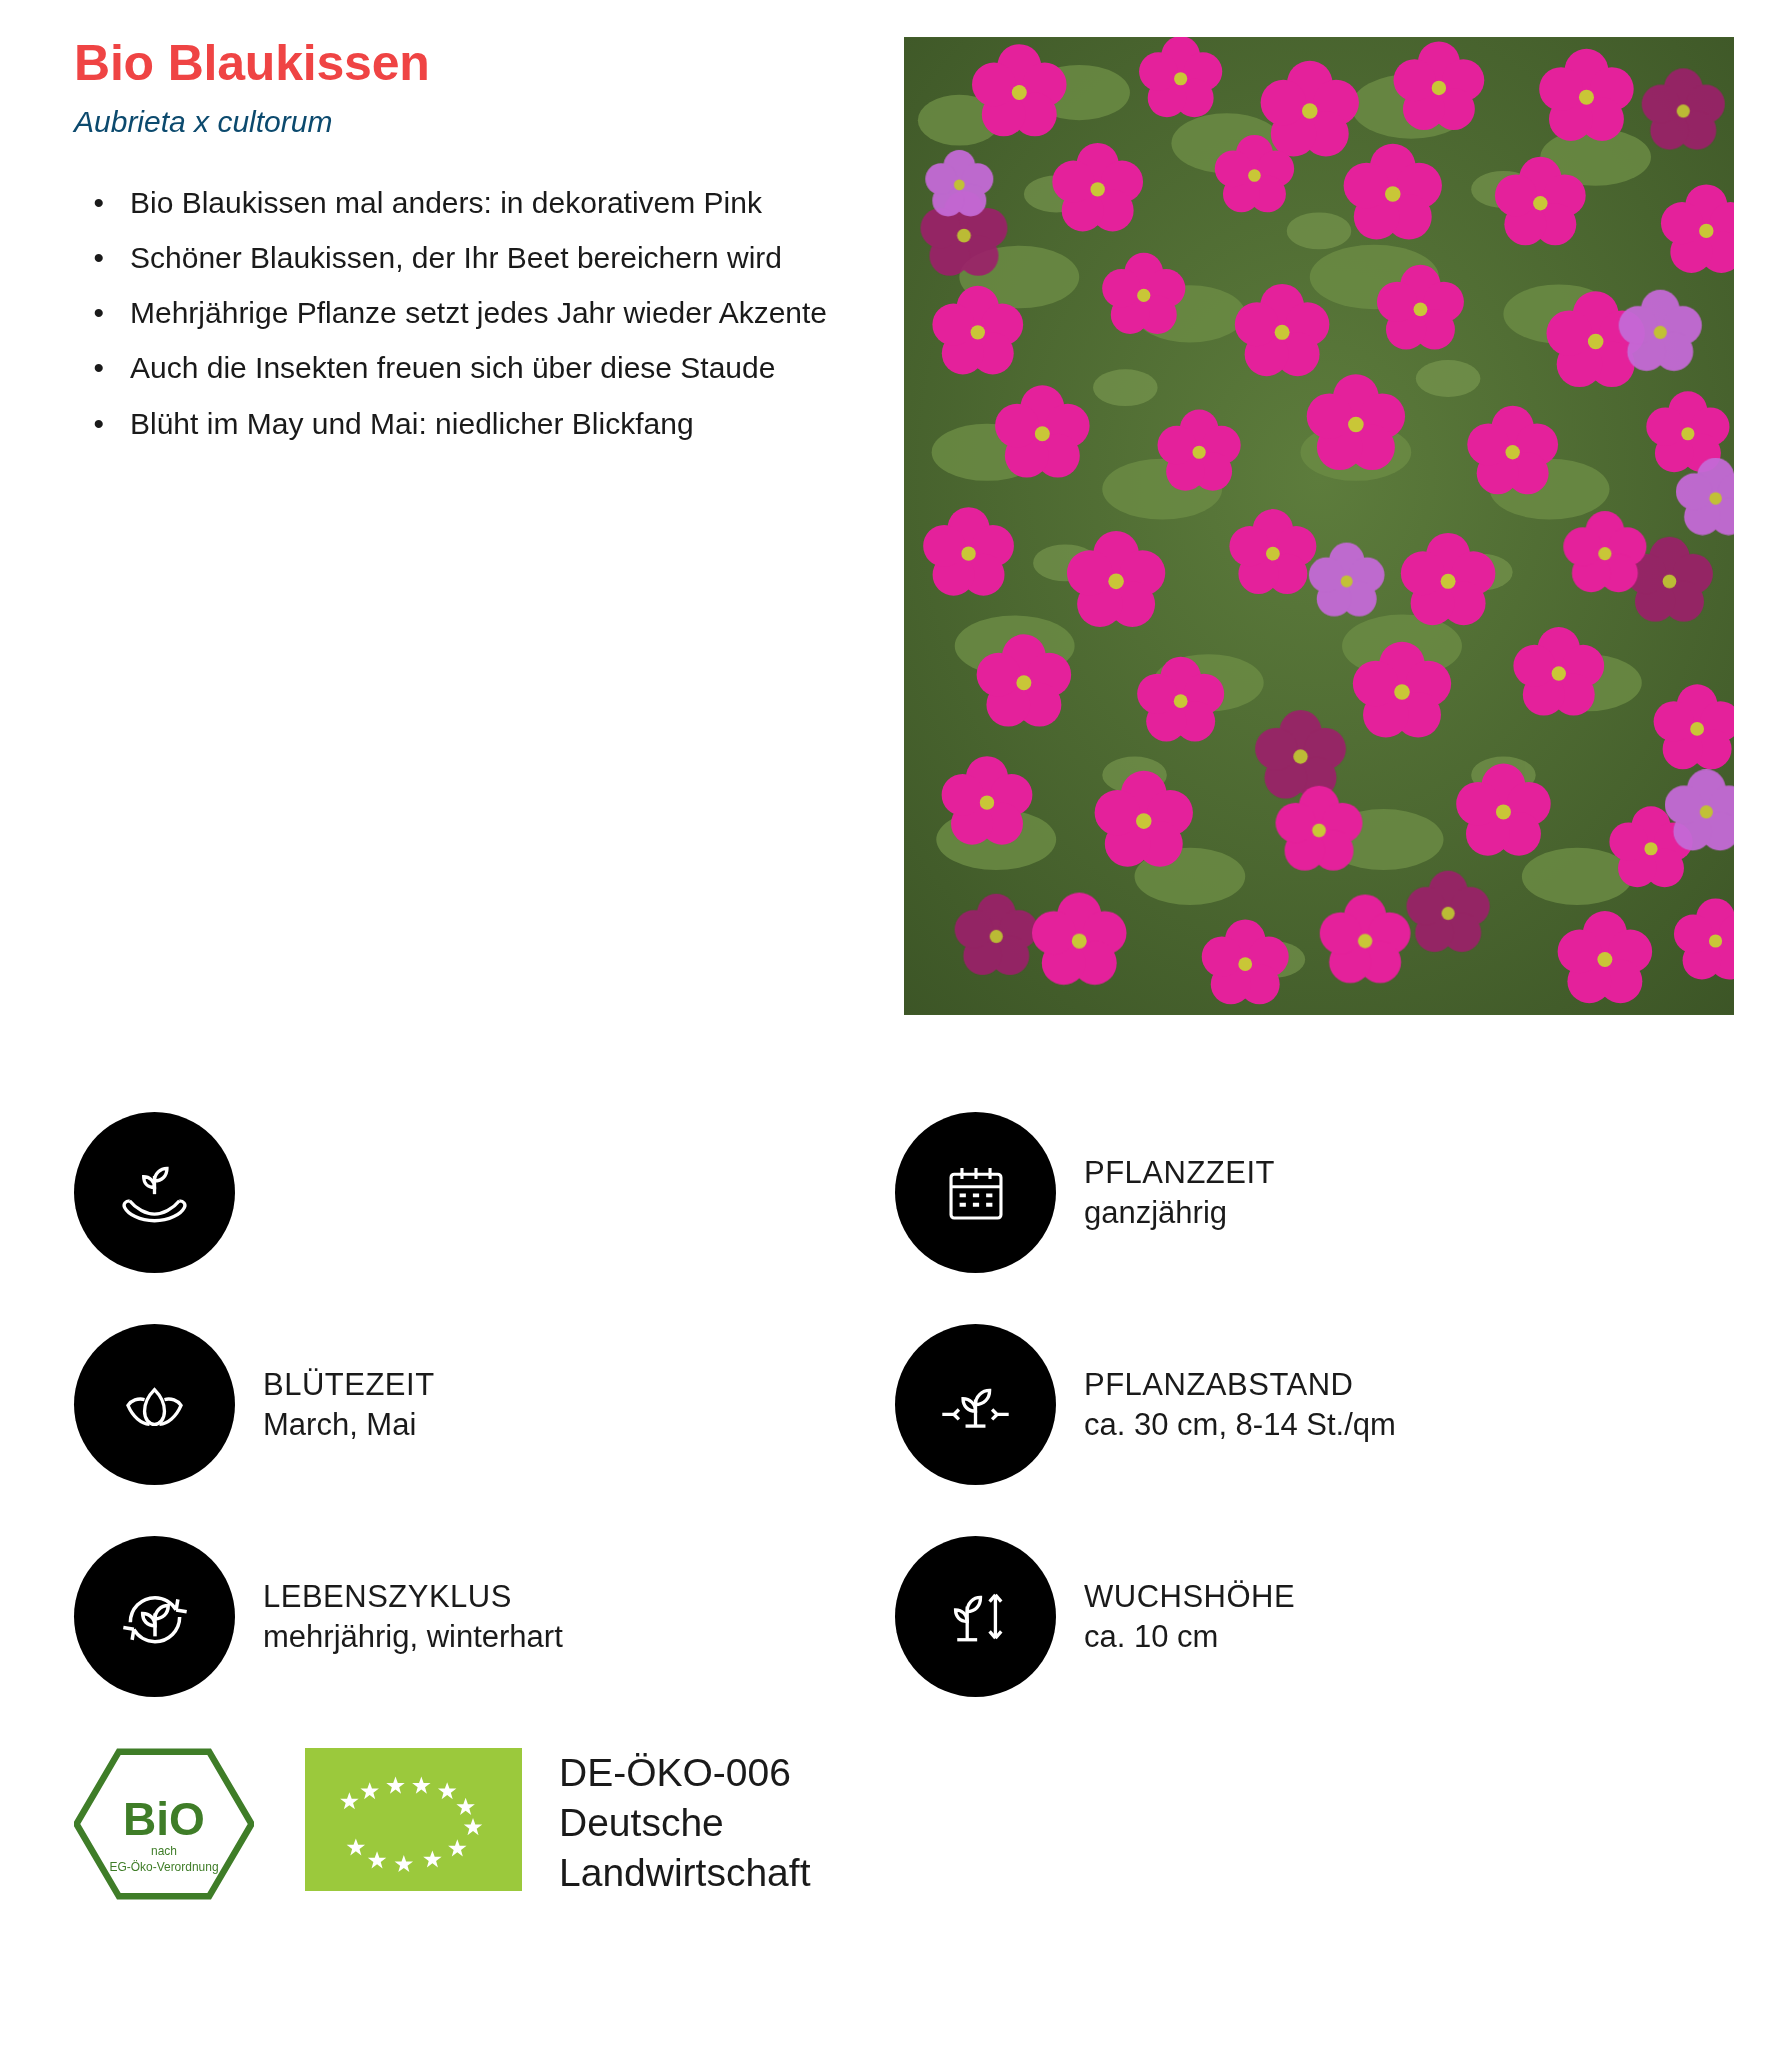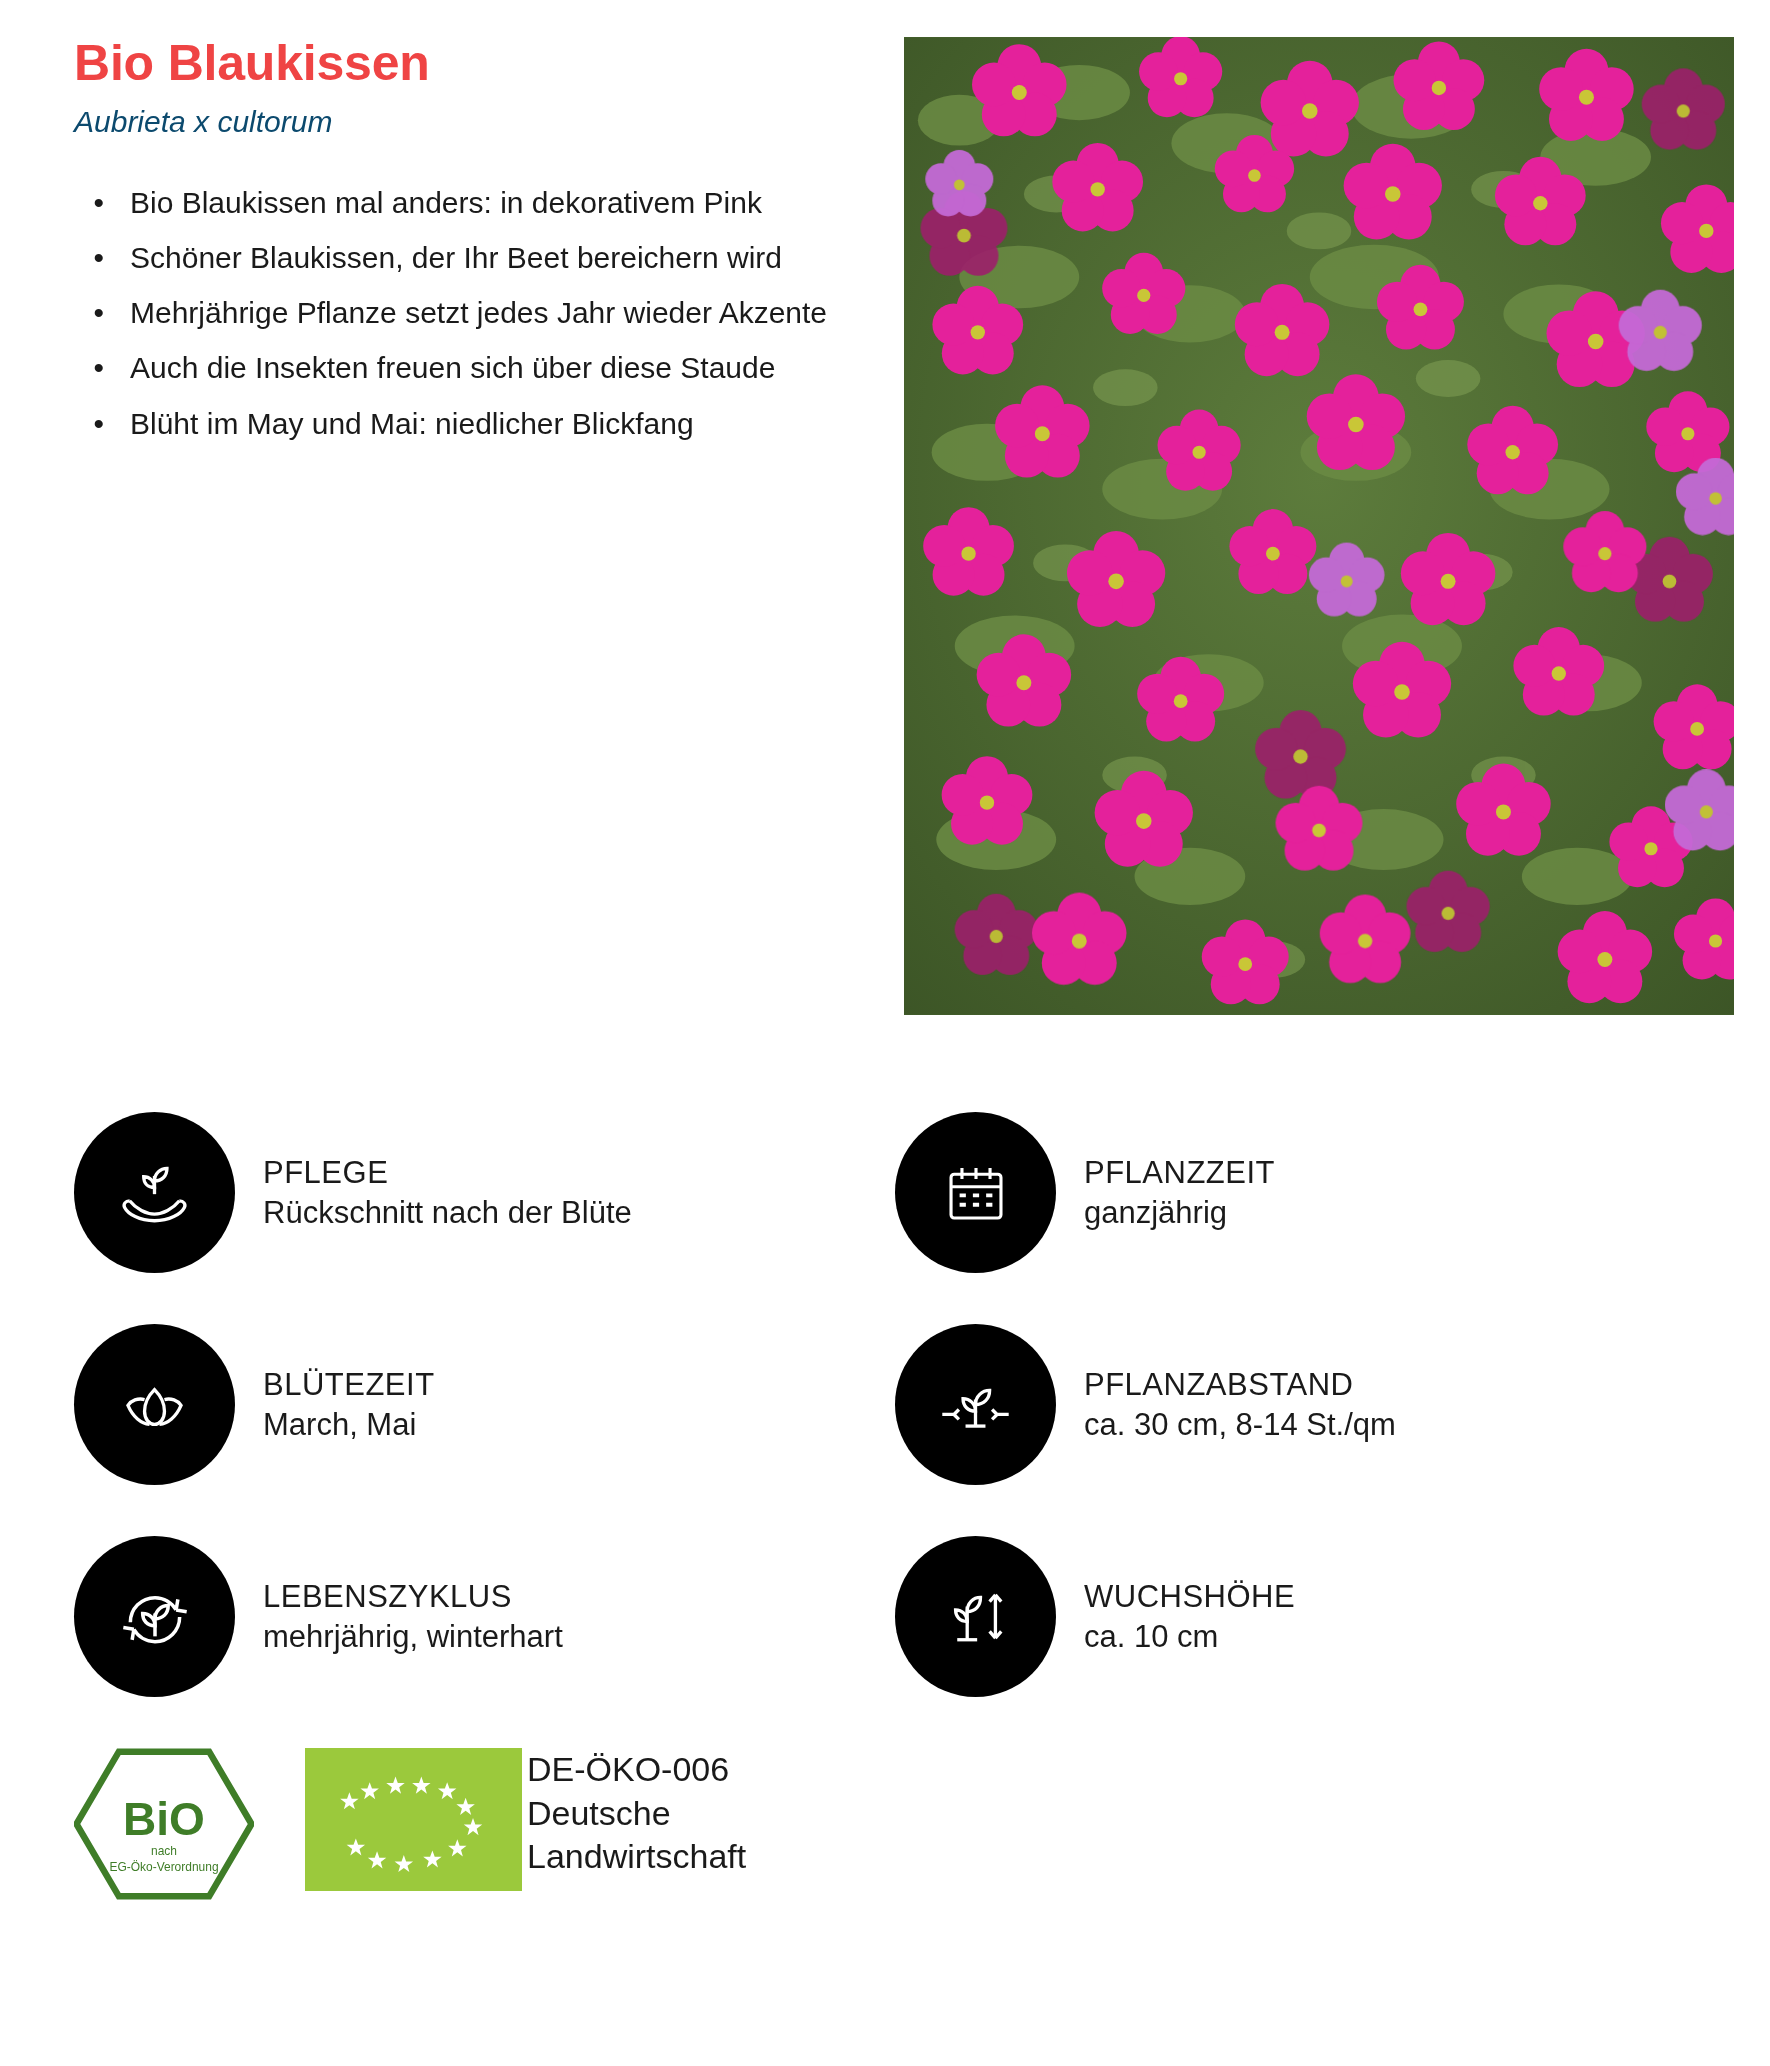--- a/index.html
+++ b/index.html
@@ -129,22 +129,22 @@
   }
   .eu-leaf {
     width: 217px;
     height: 143px;
     background: #9bc93c;
     flex: 0 0 217px;
     margin-left: 51px;
     position: relative;
   }
   .eu-text {
-    margin-left: 5px;
-    font-size: 34px;
+    margin-left: 37px;
+    font-size: 39px;
     line-height: 1.28;
   }
   .eu-text div { white-space: nowrap; }
 </style>
 </head>
 <body>
 
 <div class="top">
 
   <div class="left-col">
@@ -313,24 +313,20 @@
   <div class="feature">
     <div class="badge">
       <svg width="83" height="83" viewBox="0 0 100 100" fill="none" stroke="#ffffff" stroke-width="4">
         <path d="M50 52V30"></path>
         <path d="M50 36c0-9 7-15 15-15 0 9-6 15-15 15z"></path>
         <path d="M50 44c0-8-6-13-13-13 0 8 5 13 13 13z"></path>
         <path d="M20 60c8 10 20 16 30 16s22-6 30-16"></path>
         <path d="M20 60c-5 0-8 4-6 8 4 8 18 16 36 16s32-8 36-16c2-4-1-8-6-8"></path>
       </svg>
     </div>
-    <div class="feature-text">
-      <div class="feature-label">PFLEGE</div>
-      <div class="feature-value">Rückschnitt nach der Blüte</div>
-    </div>
   </div>
 
   <div class="feature">
     <div class="badge">
       <svg width="78" height="78" viewBox="0 0 100 100" fill="none" stroke="#ffffff" stroke-width="4">
         <rect x="18" y="26" width="64" height="56" rx="4"></rect>
         <path d="M18 42h64"></path>
         <path d="M32 18v14M50 18v14M68 18v14"></path>
         <g stroke-width="5">
           <path d="M29 53h8M46 53h8M63 53h8M29 65h8M46 65h8M63 65h8"></path>

